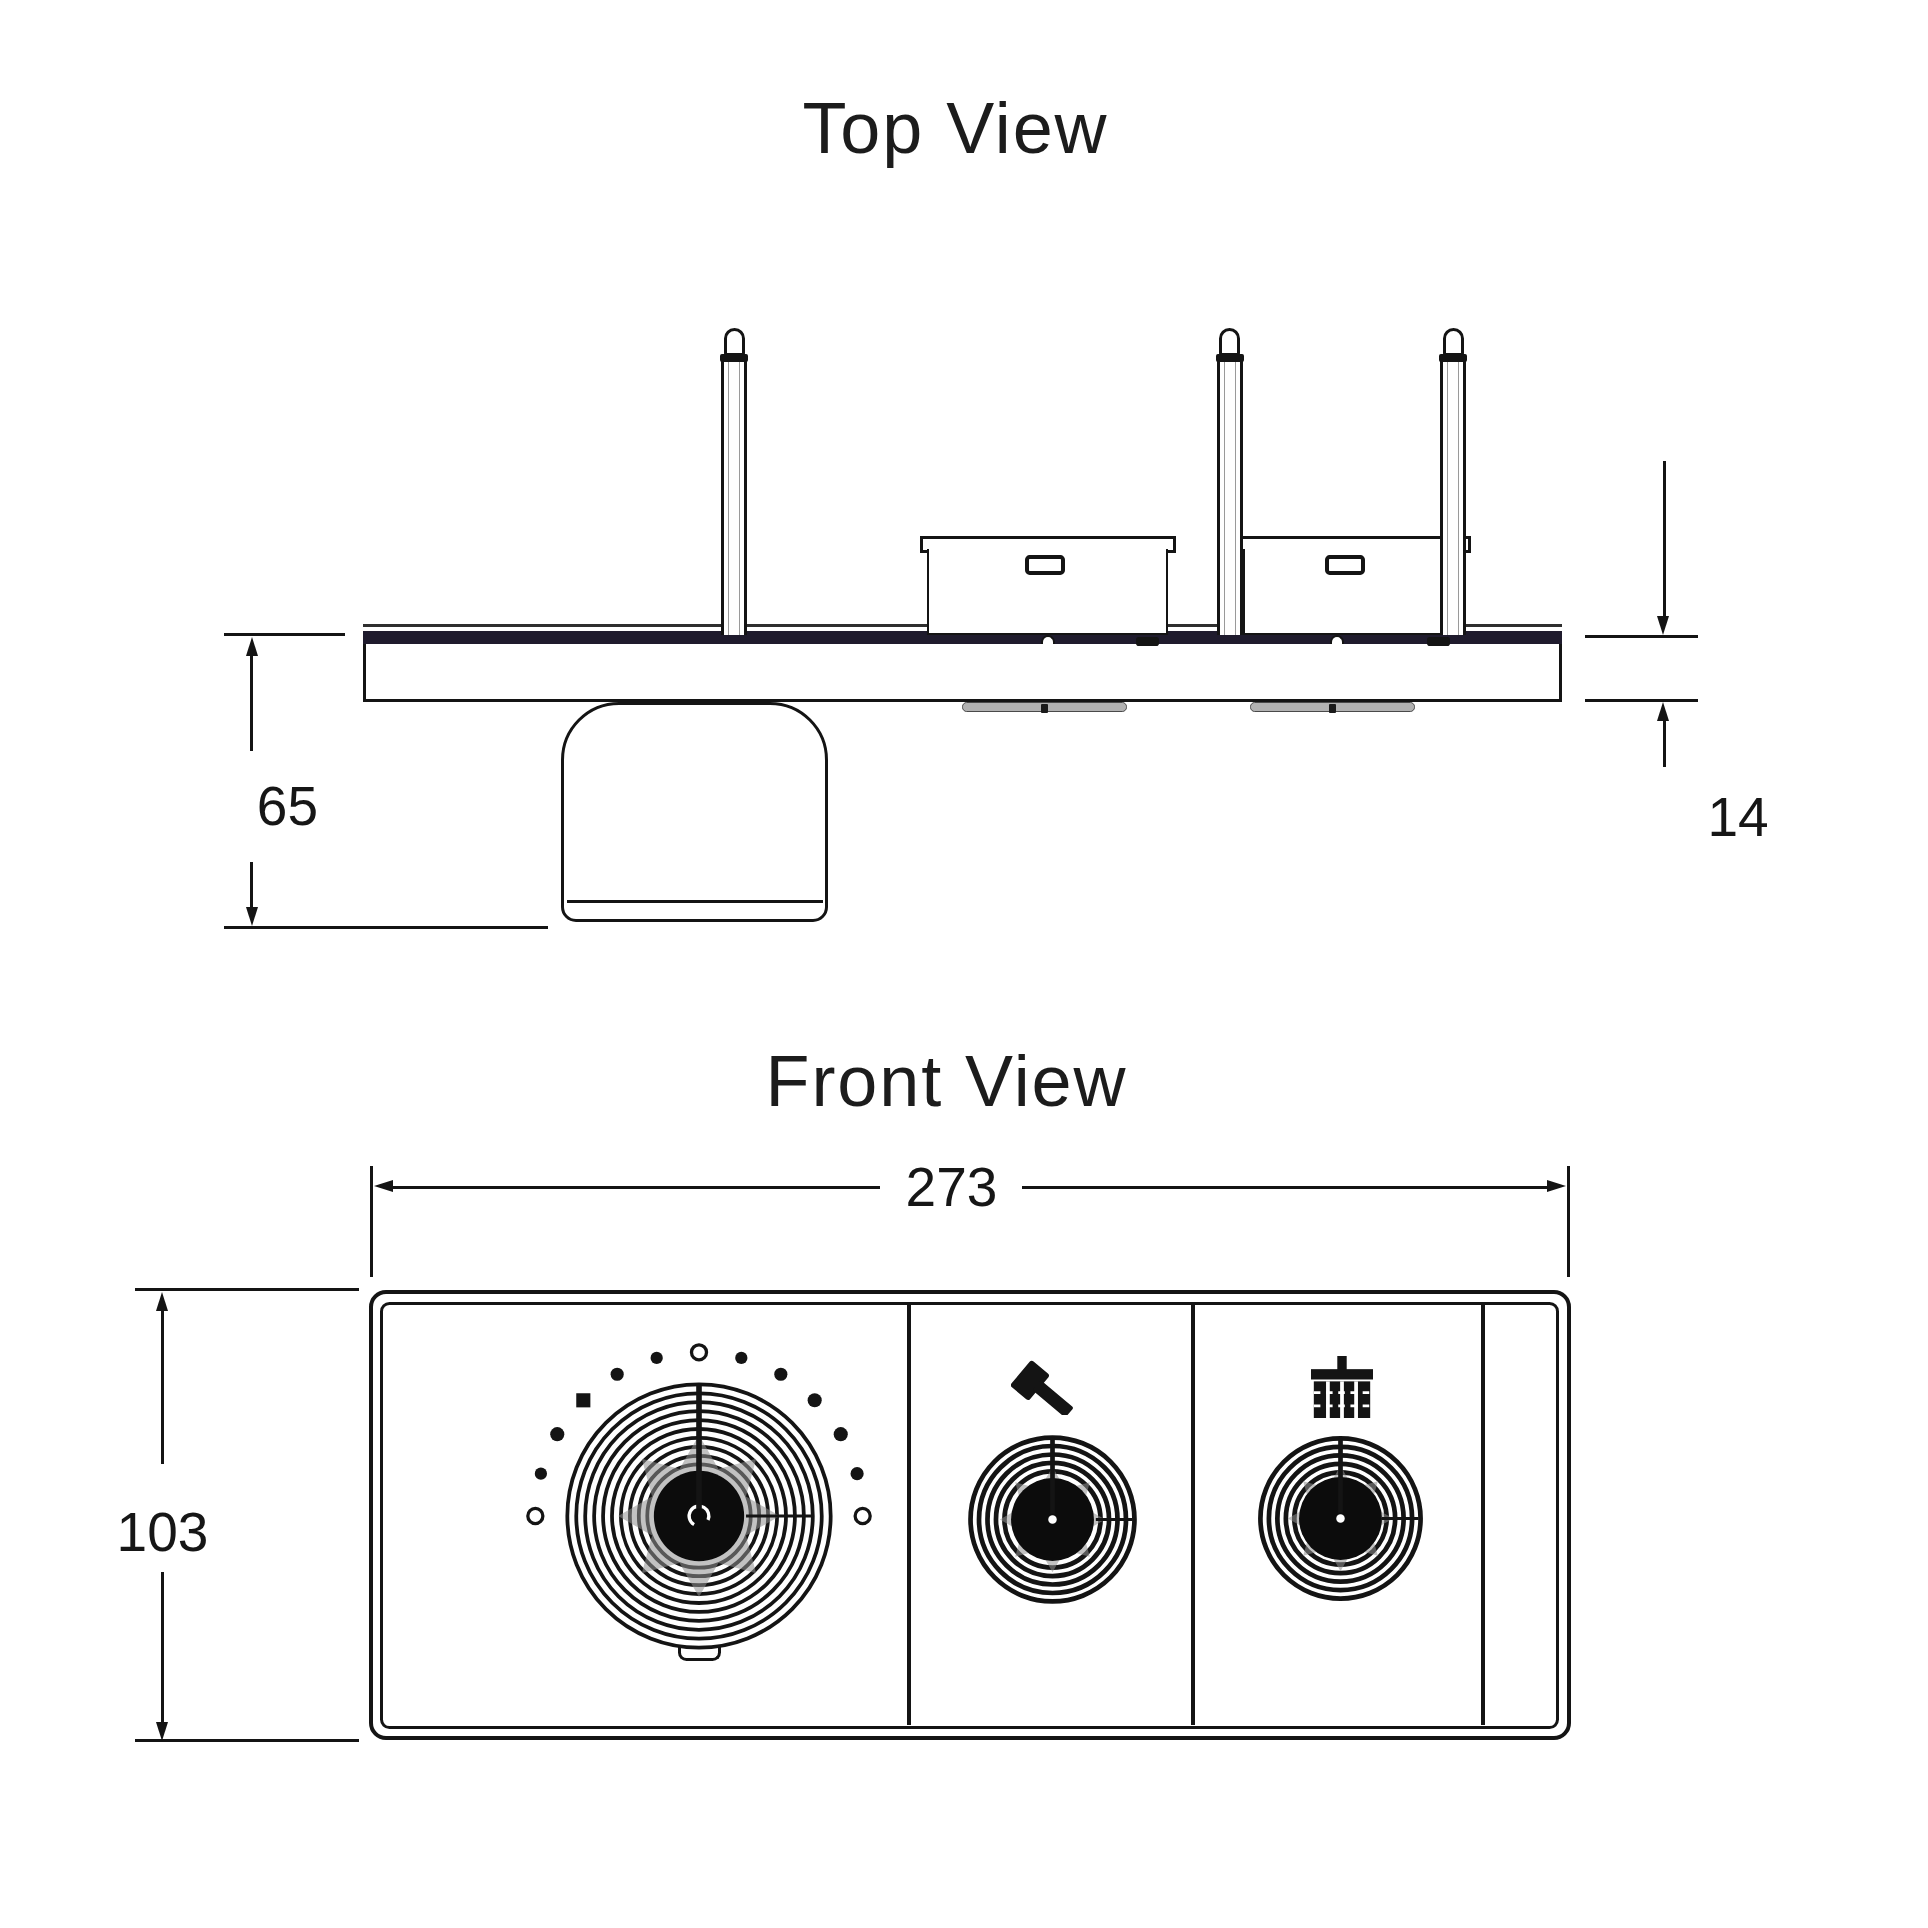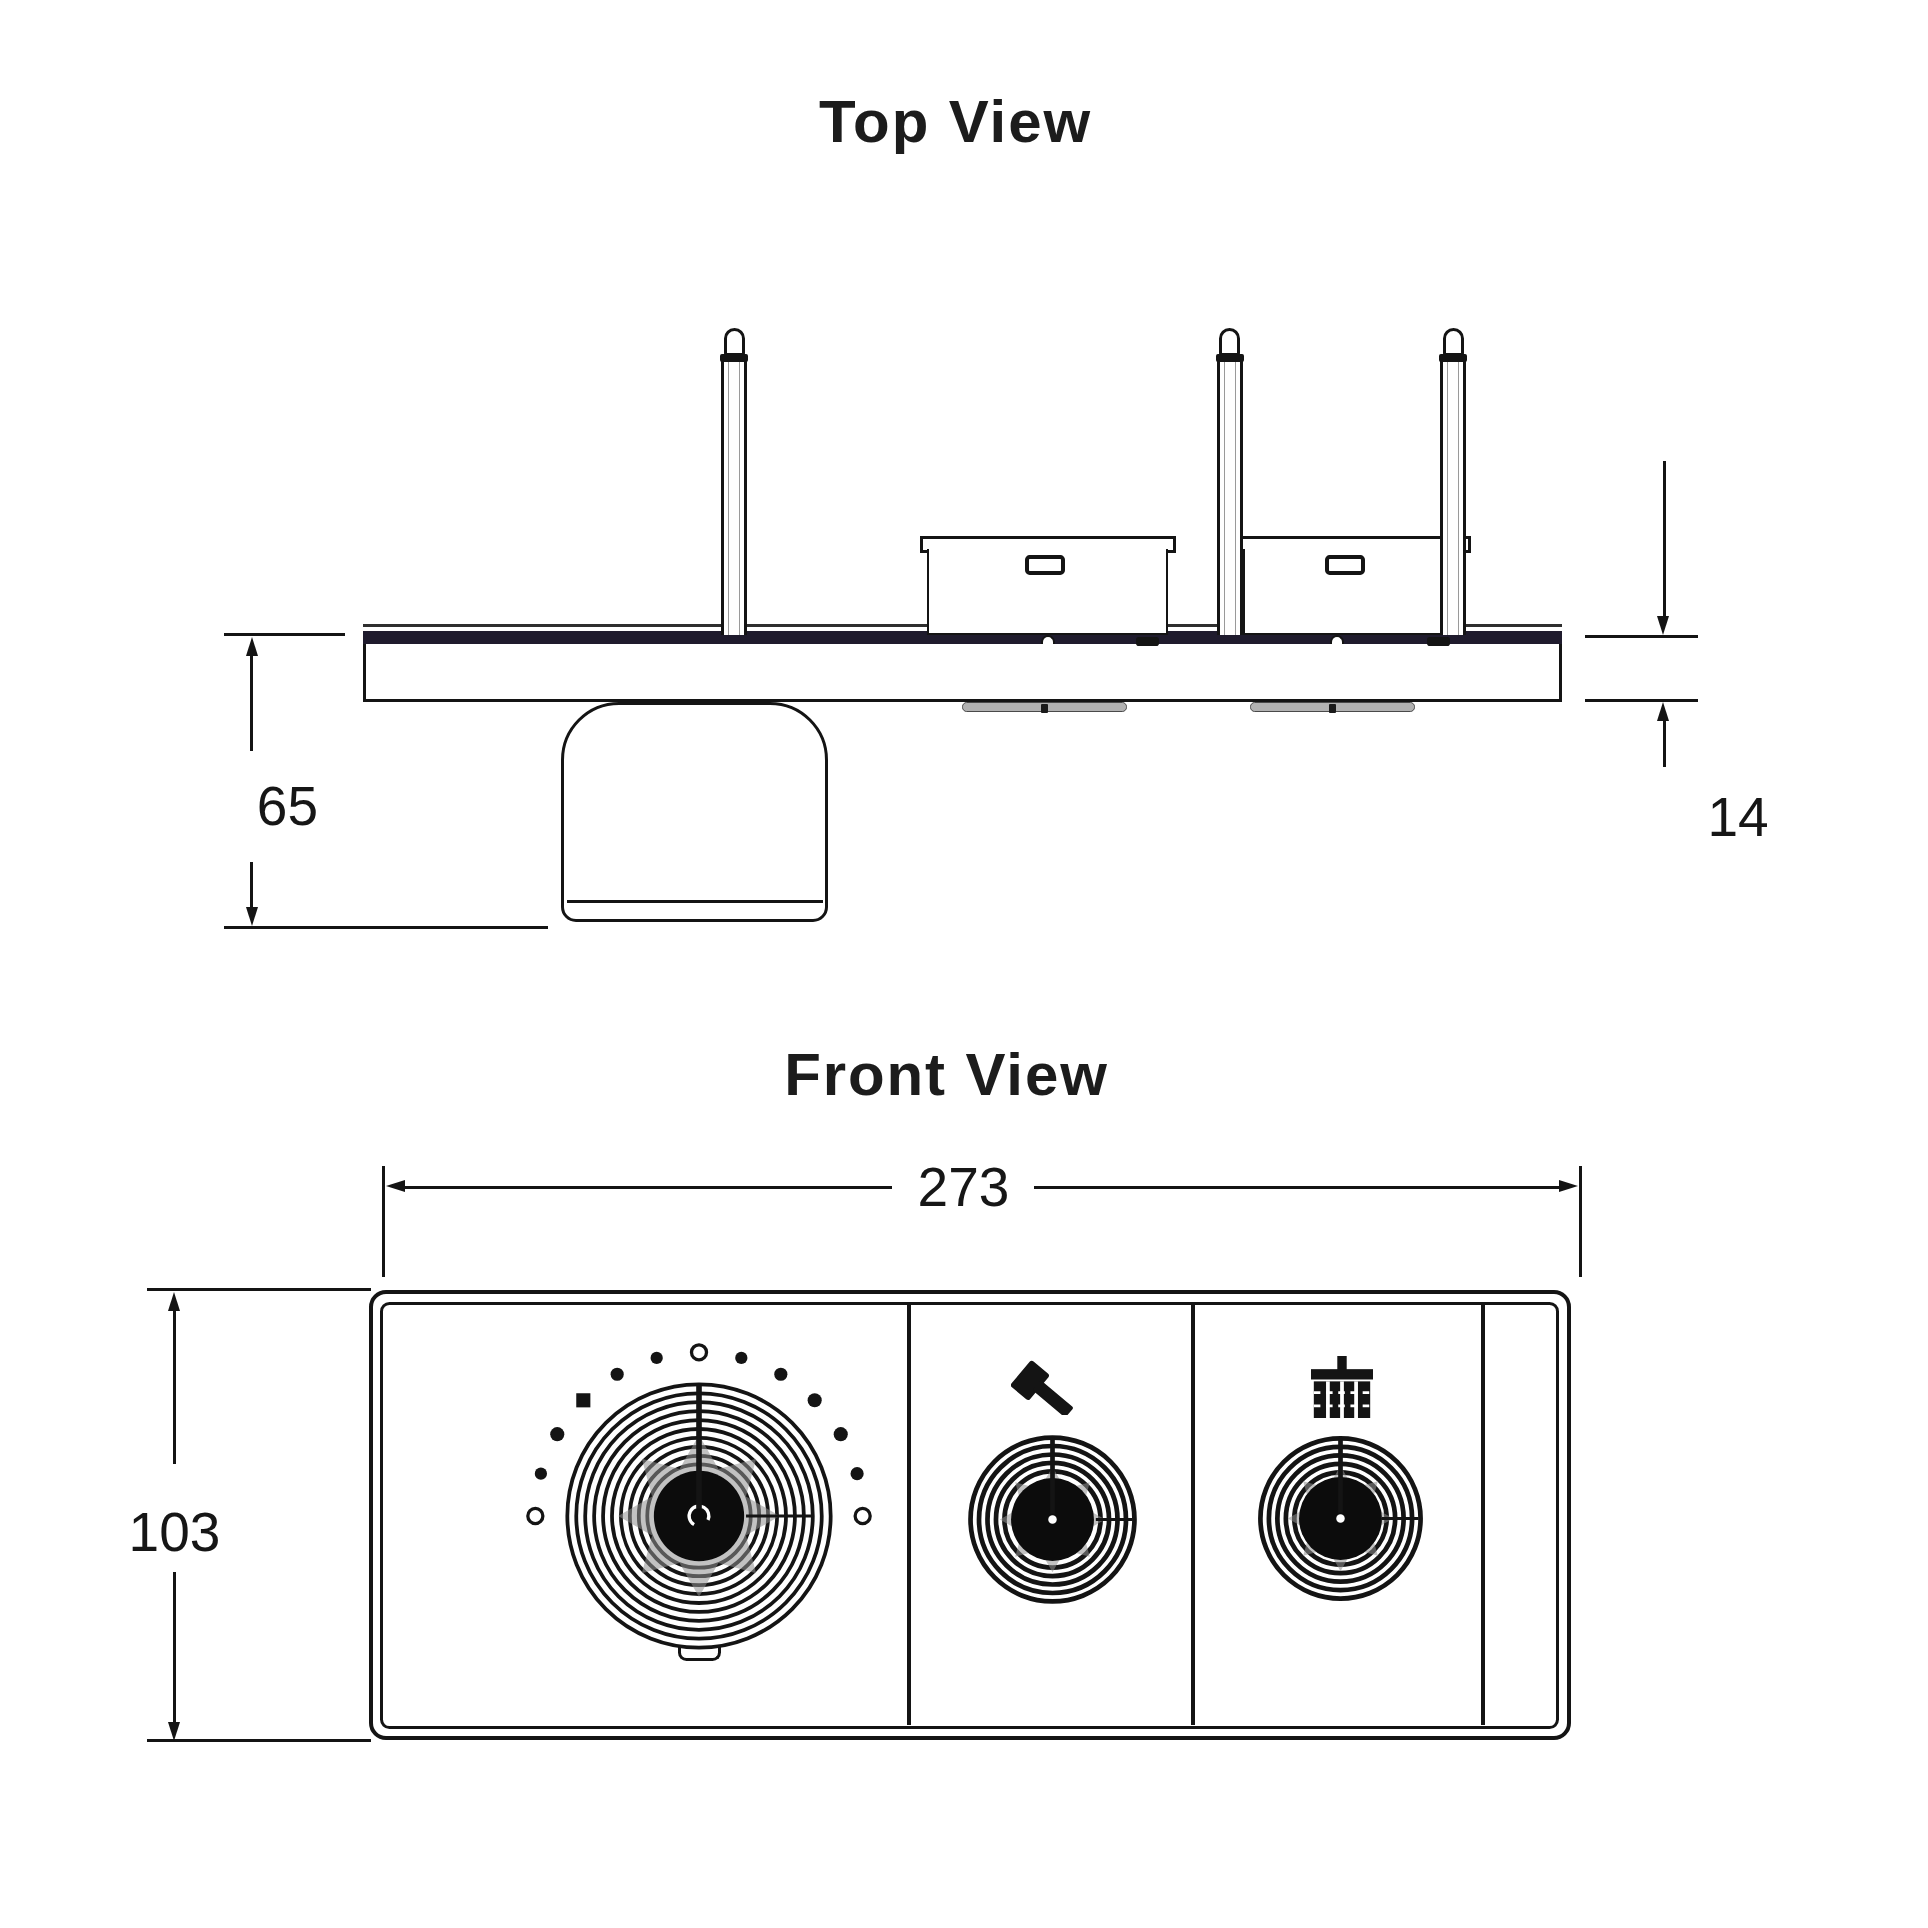--- a/index.html
+++ b/index.html
@@ -1,19 +1,19 @@
 <!DOCTYPE html>
 <html style="font-size:15px"><head>
 <meta charset="utf-8">
 <style>
   html,body{margin:0;padding:0;background:#ffffff;}
   #canvas{position:relative;width:1928px;height:1928px;background:#ffffff;overflow:hidden;
           font-family:"Liberation Sans","DejaVu Sans",sans-serif;color:#161616;}
   .abs{position:absolute;box-sizing:border-box;}
-  .view-title{font-weight:700;font-size:60px;letter-spacing:1.9px;text-align:center;line-height:1;color:#1c1c1c;}
+  .view-title{font-weight:400;font-size:72px;letter-spacing:1.9px;text-align:center;line-height:1;color:#1c1c1c;}
   .dim-text{font-weight:300;font-size:55px;text-align:center;line-height:1;color:#161616;}
   .hline{background:#141414;height:2.8px;}
   .vline{background:#141414;width:2.8px;}
   
   .ar-up{width:0;height:0;border-left:6.6px solid transparent;border-right:6.6px solid transparent;border-bottom:19px solid #141414;}
   .ar-down{width:0;height:0;border-left:6.6px solid transparent;border-right:6.6px solid transparent;border-top:19px solid #141414;}
   .ar-left{width:0;height:0;border-top:6.6px solid transparent;border-bottom:6.6px solid transparent;border-right:19px solid #141414;}
   .ar-right{width:0;height:0;border-top:6.6px solid transparent;border-bottom:6.6px solid transparent;border-left:19px solid #141414;}
   
   .plate-face{background:#fff;border-left:3.8px solid #141414;border-right:3.8px solid #141414;border-bottom:3.8px solid #141414;}
@@ -94,21 +94,21 @@
       <div class="abs hline" style="left:1585px;top:635px;width:113px;"></div>
       <div class="abs hline" style="left:1585px;top:699px;width:113px;"></div>
       <div class="abs vline" style="left:1663px;top:461px;height:156px;"></div>
       <div class="abs ar-down" style="left:1657px;top:616px;"></div>
       <div class="abs ar-up" style="left:1657px;top:702px;"></div>
       <div class="abs vline" style="left:1663px;top:720px;height:47px;"></div>
       <div class="abs dim-text" style="left:1672px;top:790px;width:132px;">14</div>
     </div>
   </div>
 
-  <div class="abs" style="left:0;top:989px;width:1928px;height:940px;padding-left:12px;">
+  <div class="abs" style="left:0;top:989px;width:1928px;height:940px;">
     <div class="abs view-title" style="left:650px;top:56px;width:593px;">Front View</div>
 
     <div class="abs">
       <div class="abs vline" style="left:370px;top:177px;height:111px;"></div>
       <div class="abs vline" style="left:1567px;top:177px;height:111px;"></div>
       <div class="abs ar-left" style="left:374px;top:191px;"></div>
       <div class="abs hline" style="left:388px;top:197px;width:492px;"></div>
       <div class="abs dim-text" style="left:876px;top:171px;width:151px;">273</div>
       <div class="abs hline" style="left:1022px;top:197px;width:530px;"></div>
       <div class="abs ar-right" style="left:1547px;top:191px;"></div>

